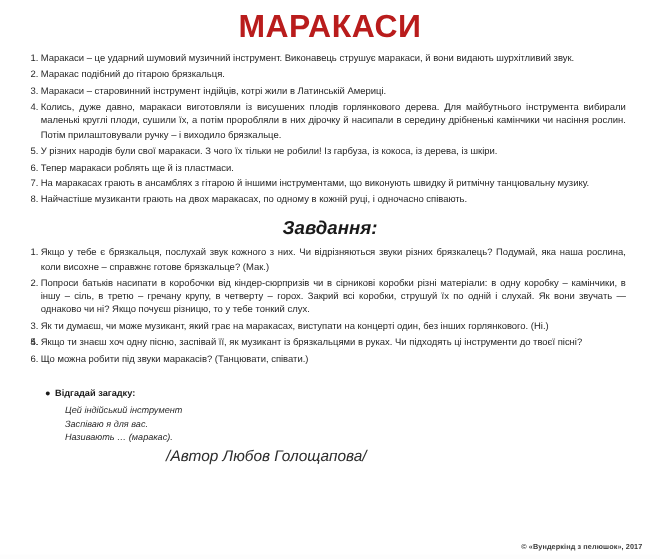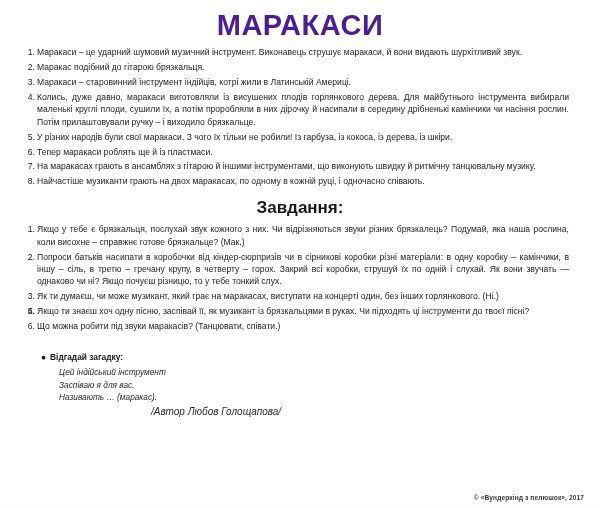--- a/index.html
+++ b/index.html
@@ -21,32 +21,33 @@
     height: 508px;
     box-sizing: border-box;
     padding: 0;
     background: #ffffff;
   }
   .title {
     text-align: center;
     font-size: 29px;
     font-weight: bold;
     letter-spacing: 0.5px;
-    color: #4c1d95;
+    color: #b91c1c;
     margin: 10px 0 0 0;
     line-height: 1.05;
     font-family: "Liberation Sans", sans-serif;
   }
   .section-title {
     text-align: center;
     font-size: 17px;
     font-weight: bold;
     color: #1a1a1a;
     margin: 11px 0 5px 0;
     line-height: 1.1;
+    font-style: italic;
   }
   ol.facts, ol.tasks {
     list-style: none;
     margin: 6px 0 0 0;
     padding: 0;
   }
   ol.facts > li, ol.tasks > li {
     position: relative;
     padding-left: 37px;
     margin-bottom: 2.5px;
@@ -91,21 +92,21 @@
     font-style: italic;
     font-size: 8.3px;
     line-height: 1.52;
     color: #2b2b2b;
   }
   .riddle-lines .line {
     white-space: pre;
   }
   .riddle-author {
     font-style: italic;
-    font-size: 10px;
+    font-size: 14px;
     line-height: 1.52;
     padding-left: 92px;
     color: #2b2b2b;
   }
   .footer {
     position: absolute;
     right: 16px;
     bottom: 17px;
     font-size: 6.6px;
     font-weight: bold;

